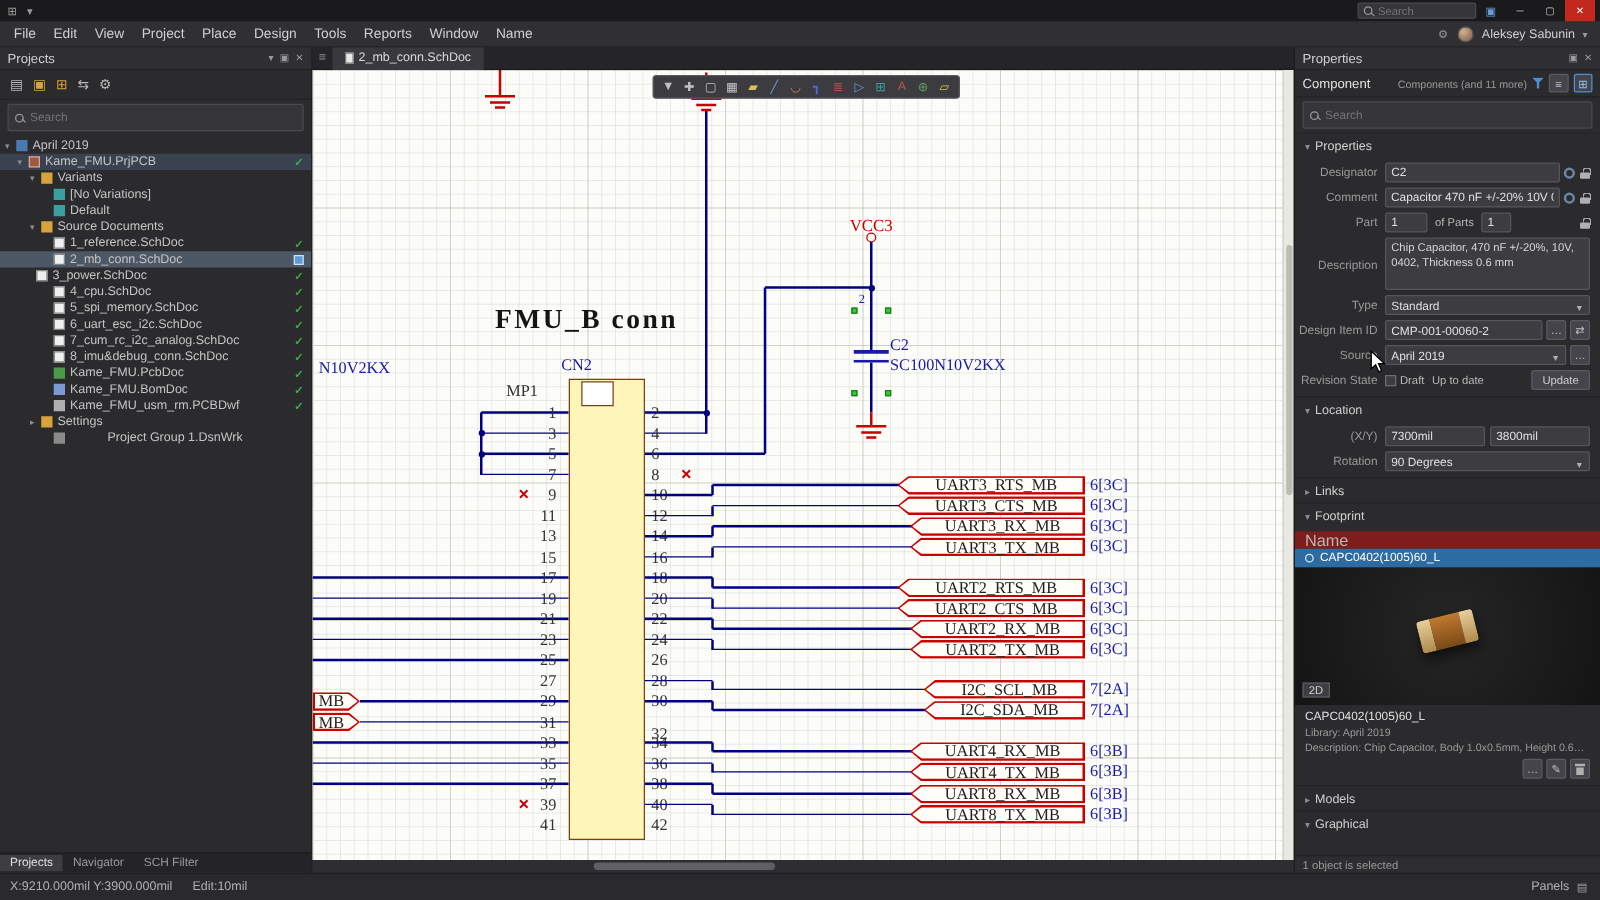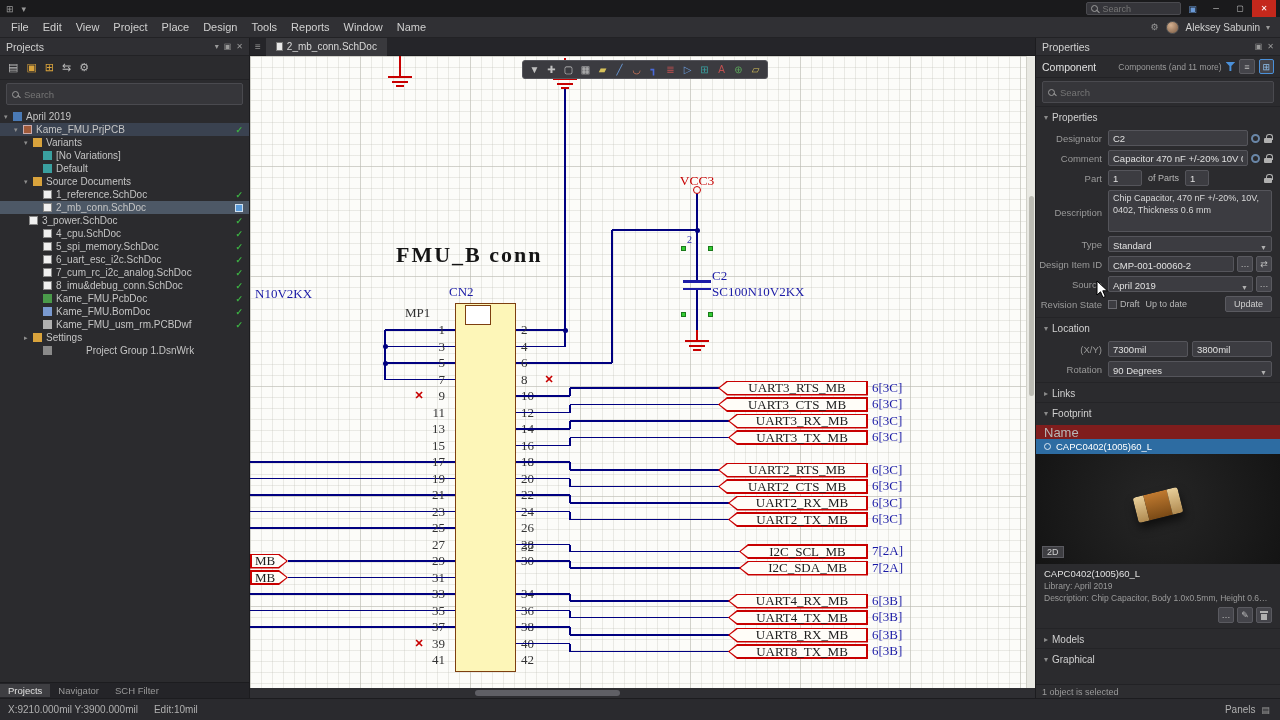--- a/index.html
+++ b/index.html
@@ -426,21 +426,21 @@
           <div class="pn pr" style="left: 271px; top: 431px;">22</div>
           <div class="pbox" style="left: 256px; top: 435.5px;"></div>
           <div class="pn pr" style="left: 271px; top: 447.5px;">24</div>
           <div class="pbox" style="left: 256px; top: 452px;"></div>
           <div class="pn pr" style="left: 271px; top: 464px;">26</div>
           <div class="pbox" style="left: 256px; top: 468.5px;"></div>
           <div class="pn pr" style="left: 271px; top: 480.5px;">28</div>
           <div class="pbox" style="left: 256px; top: 485px;"></div>
           <div class="pn pr" style="left: 271px; top: 497px;">30</div>
           <div class="pbox" style="left: 256px; top: 501.5px;"></div>
-          <div class="pn pr" style="left: 271px; top: 483px;">32</div>
+          <div class="pn pr" style="left: 271px; top: 523px;">32</div>
           <div class="pbox" style="left: 256px; top: 518px;"></div>
           <div class="pn pr" style="left: 271px; top: 530px;">34</div>
           <div class="pbox" style="left: 256px; top: 534.5px;"></div>
           <div class="pn pr" style="left: 271px; top: 546.5px;">36</div>
           <div class="pbox" style="left: 256px; top: 551px;"></div>
           <div class="pn pr" style="left: 271px; top: 563px;">38</div>
           <div class="pbox" style="left: 256px; top: 567.5px;"></div>
           <div class="pn pr" style="left: 271px; top: 579.5px;">40</div>
           <div class="pbox" style="left: 256px; top: 584px;"></div>
           <div class="pn pr" style="left: 271px; top: 596px;">42</div>

